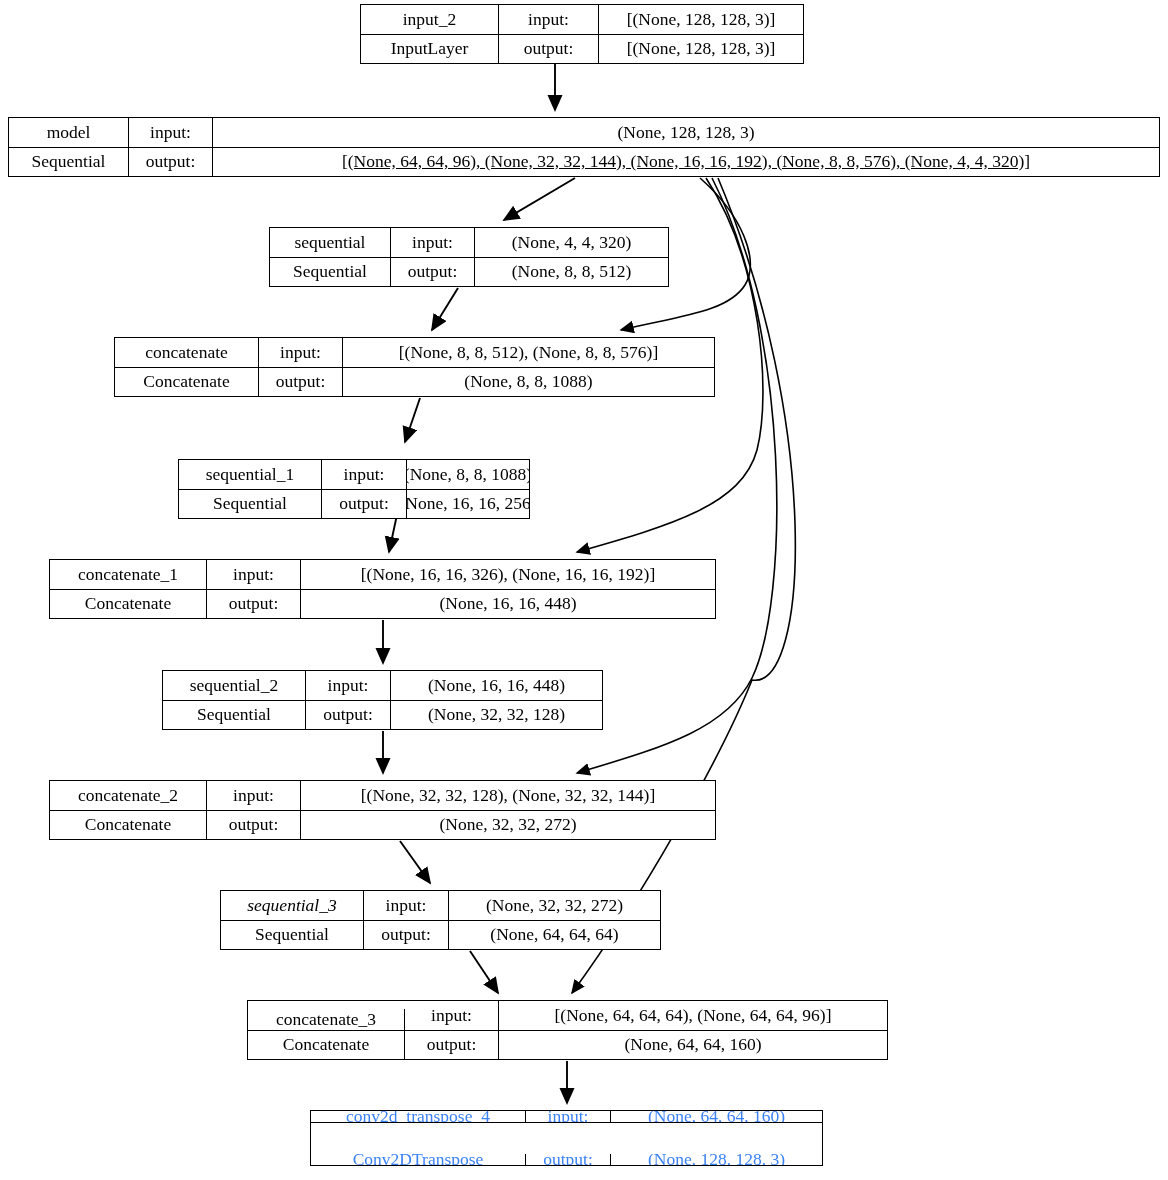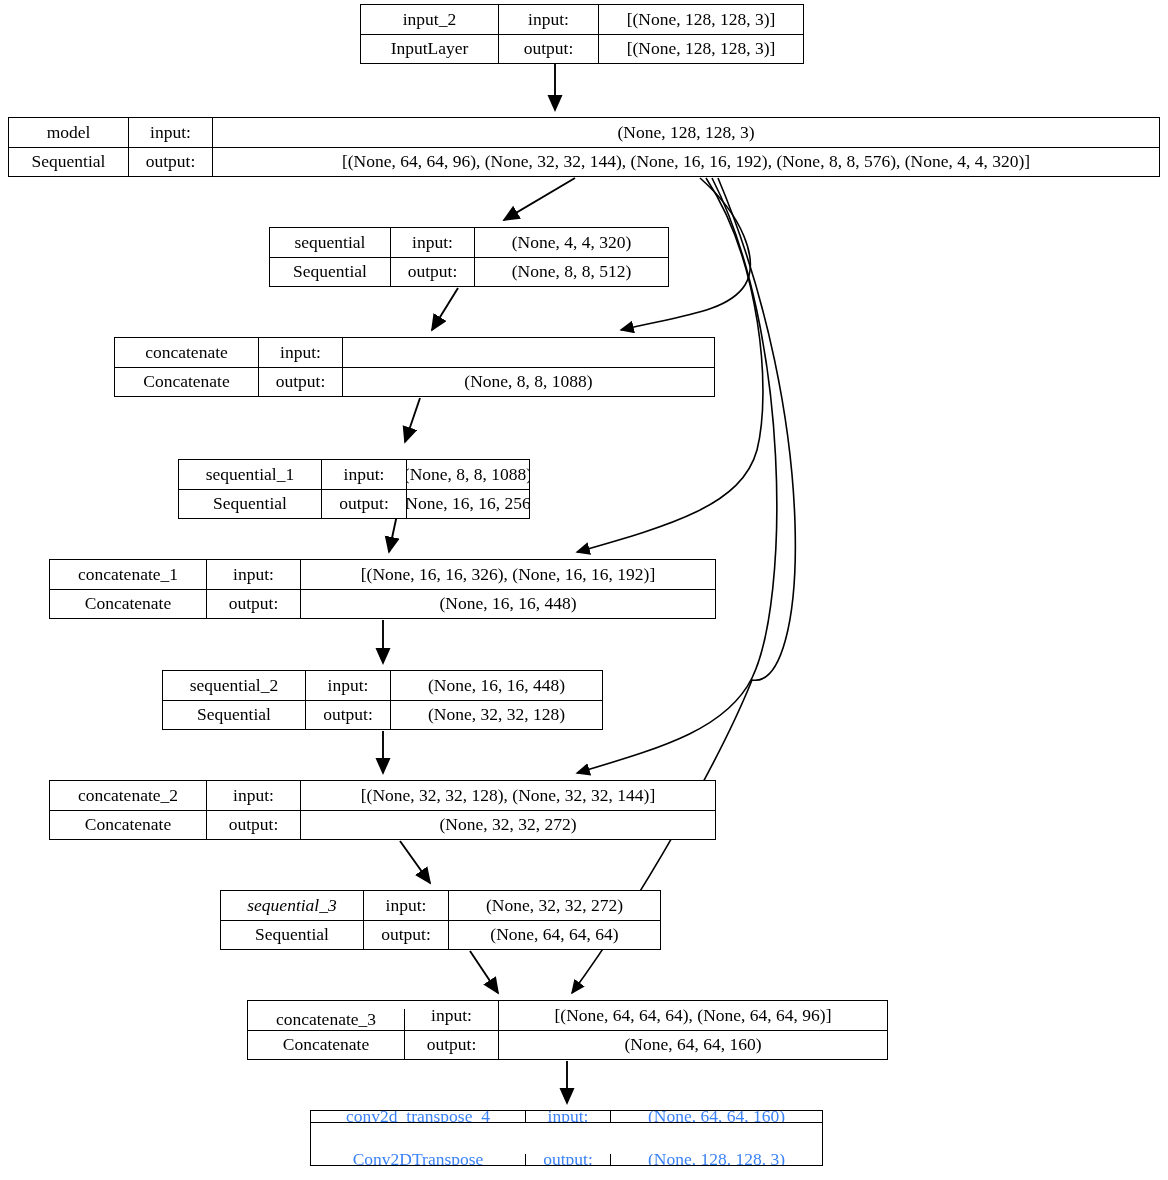--- a/index.html
+++ b/index.html
@@ -104,39 +104,40 @@
       </div>
       <div class="node" style="left: 8px; top: 117px; width: 1152px; height: 60px; border-color: rgb(0, 0, 0); color: rgb(0, 0, 0);">
         <div class="node-row top">
           <div class="cell name divider" style="flex: 0 0 120px;">model</div>
           <div class="cell label divider" style="flex: 0 0 84px;">input:</div>
           <div class="cell shape" style="flex: 1 1 auto;">(None, 128, 128, 3)</div>
         </div>
         <div class="node-row bottom">
           <div class="cell name divider" style="flex: 0 0 120px;">Sequential</div>
           <div class="cell label divider" style="flex: 0 0 84px;">output:</div>
-          <div class="cell shape" style="flex: 1 1 auto;">[(None, 64, 64, 96), (None, 32, 32, 144), (None, 16, 16, 192), (None, 8, 8, 576), (None, 4, 4, 320)]</div>
+          <div class="cell shape" style="flex: 1 1 auto; text-decoration: underline;">[(None, 64, 64, 96), (None, 32, 32, 144), (None, 16, 16, 192), (None, 8, 8, 576), (None, 4, 4, 320)]</div>
         </div>
       </div>
       <div class="node" style="left: 269px; top: 227px; width: 400px; height: 60px; border-color: rgb(0, 0, 0); color: rgb(0, 0, 0);">
         <div class="node-row top">
           <div class="cell name divider" style="flex: 0 0 121px;">sequential</div>
           <div class="cell label divider" style="flex: 0 0 84px;">input:</div>
           <div class="cell shape" style="flex: 1 1 auto;">(None, 4, 4, 320)</div>
         </div>
         <div class="node-row bottom">
           <div class="cell name divider" style="flex: 0 0 121px;">Sequential</div>
           <div class="cell label divider" style="flex: 0 0 84px;">output:</div>
           <div class="cell shape" style="flex: 1 1 auto;">(None, 8, 8, 512)</div>
         </div>
       </div>
       <div class="node" style="left: 114px; top: 337px; width: 601px; height: 60px; border-color: rgb(0, 0, 0); color: rgb(0, 0, 0);">
         <div class="node-row top">
           <div class="cell name divider" style="flex: 0 0 144px;">concatenate</div>
           <div class="cell label divider" style="flex: 0 0 84px;">input:</div>
+          <div class="cell shape" style="flex: 1 1 auto;">[(None, 8, 8, 512), (None, 8, 8, 576)]</div>
         </div>
         <div class="node-row bottom">
           <div class="cell name divider" style="flex: 0 0 144px;">Concatenate</div>
           <div class="cell label divider" style="flex: 0 0 84px;">output:</div>
           <div class="cell shape" style="flex: 1 1 auto;">(None, 8, 8, 1088)</div>
         </div>
       </div>
       <div class="node" style="left: 178px; top: 459px; width: 352px; height: 60px; border-color: rgb(0, 0, 0); color: rgb(0, 0, 0);">
         <div class="node-row top">
           <div class="cell name divider" style="flex: 0 0 143px;">sequential_1</div>

